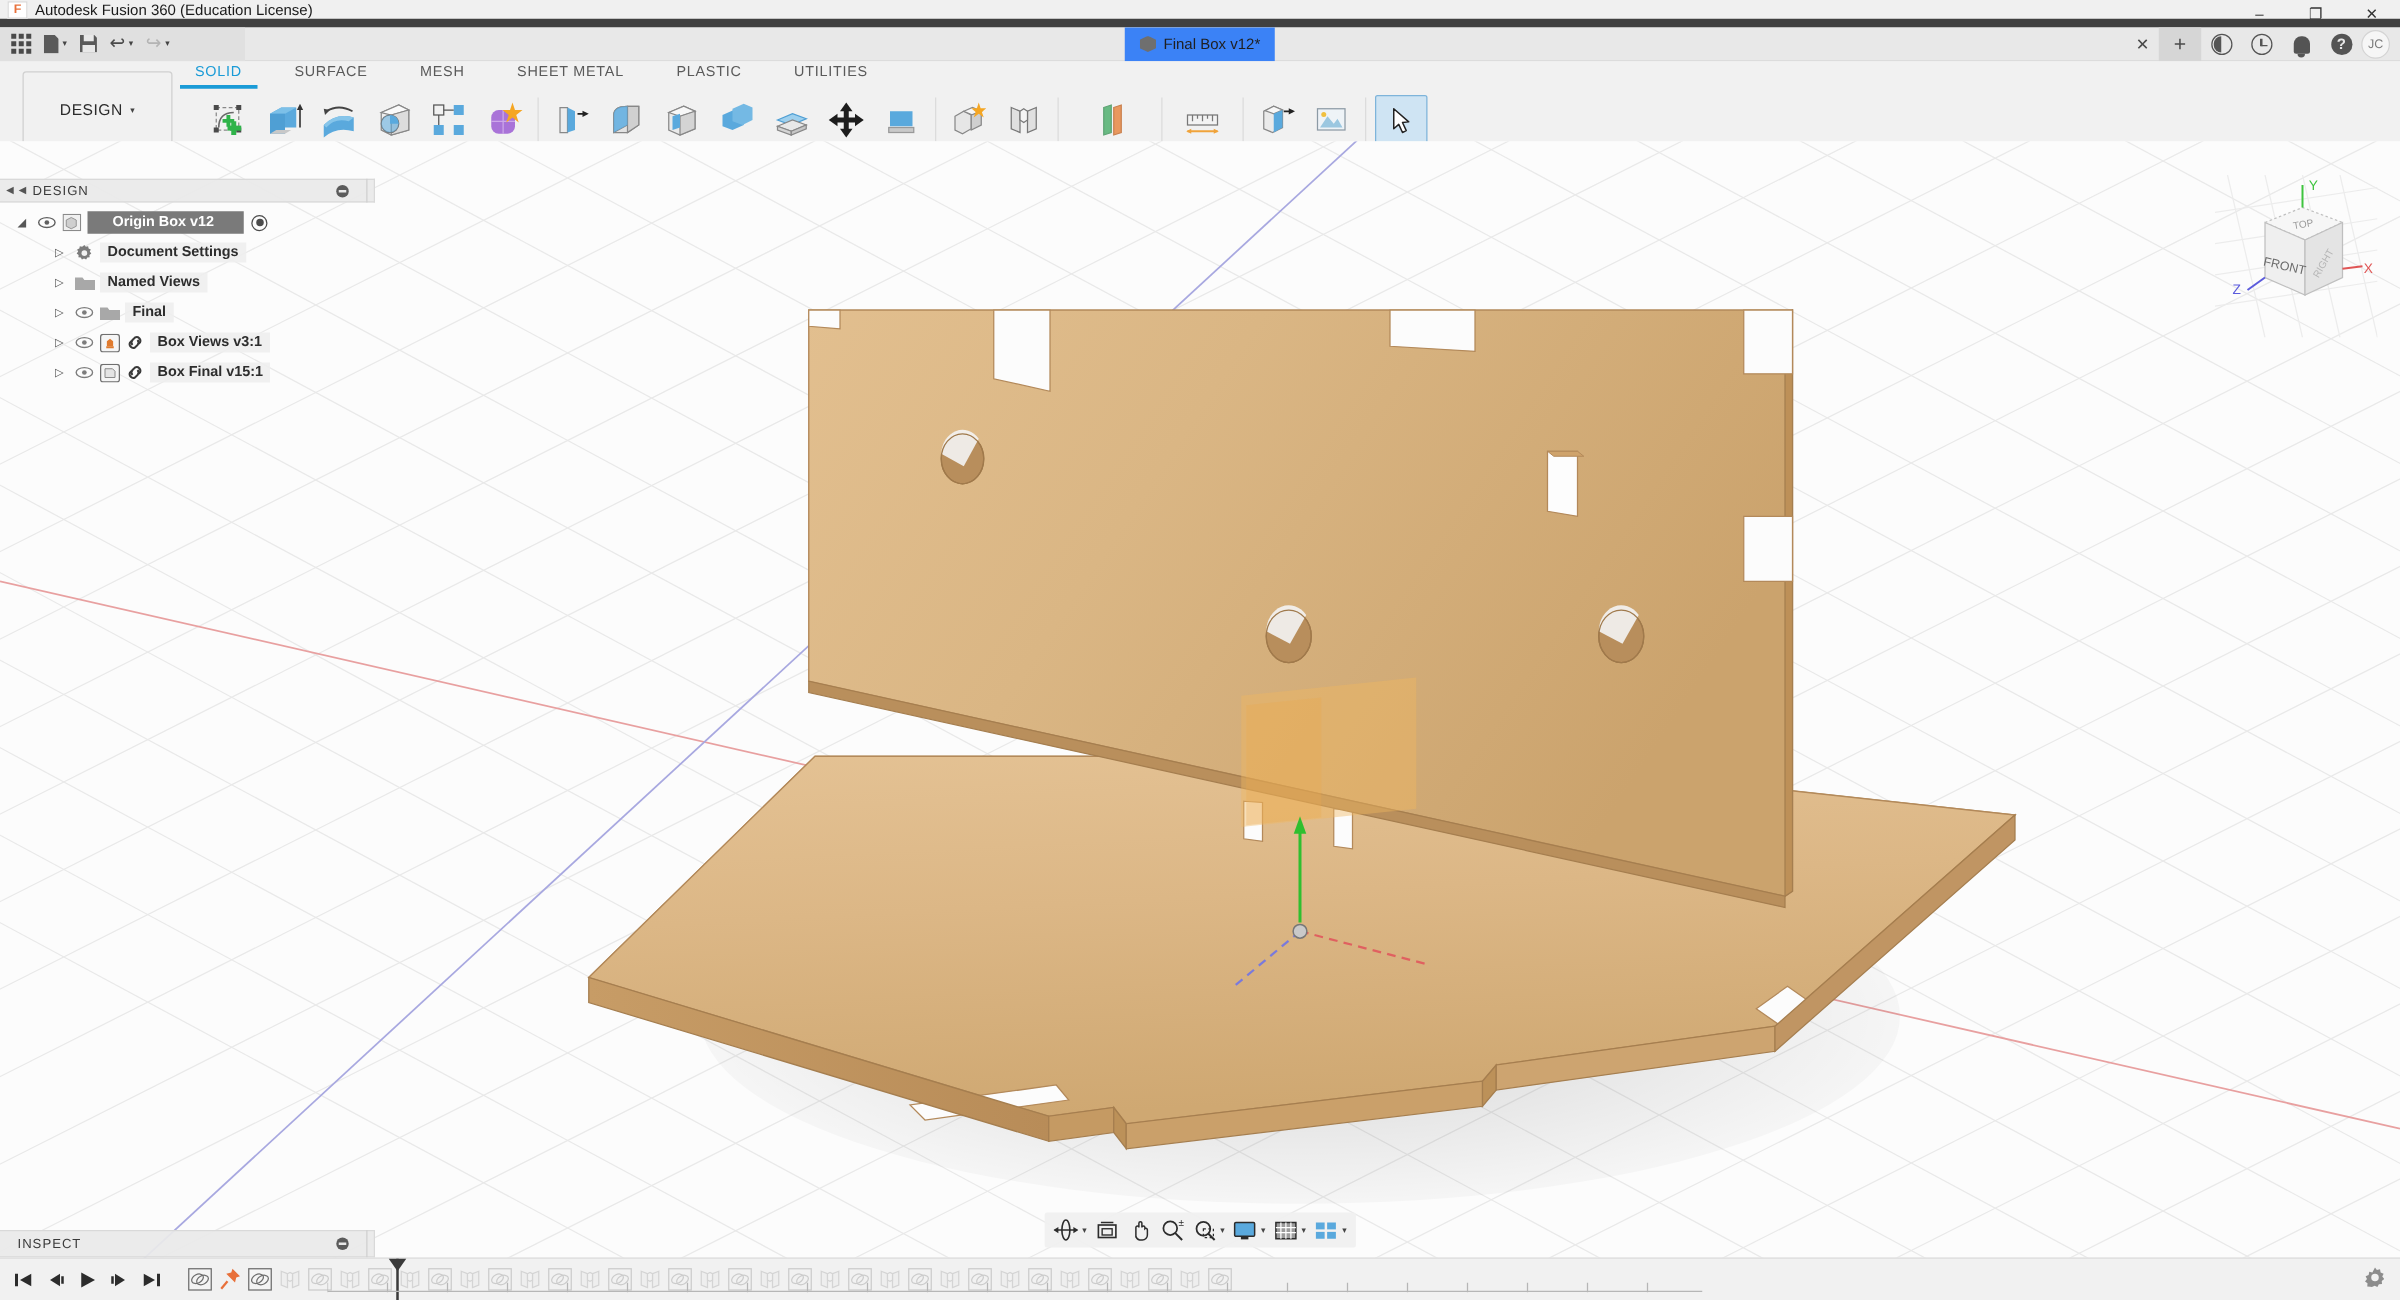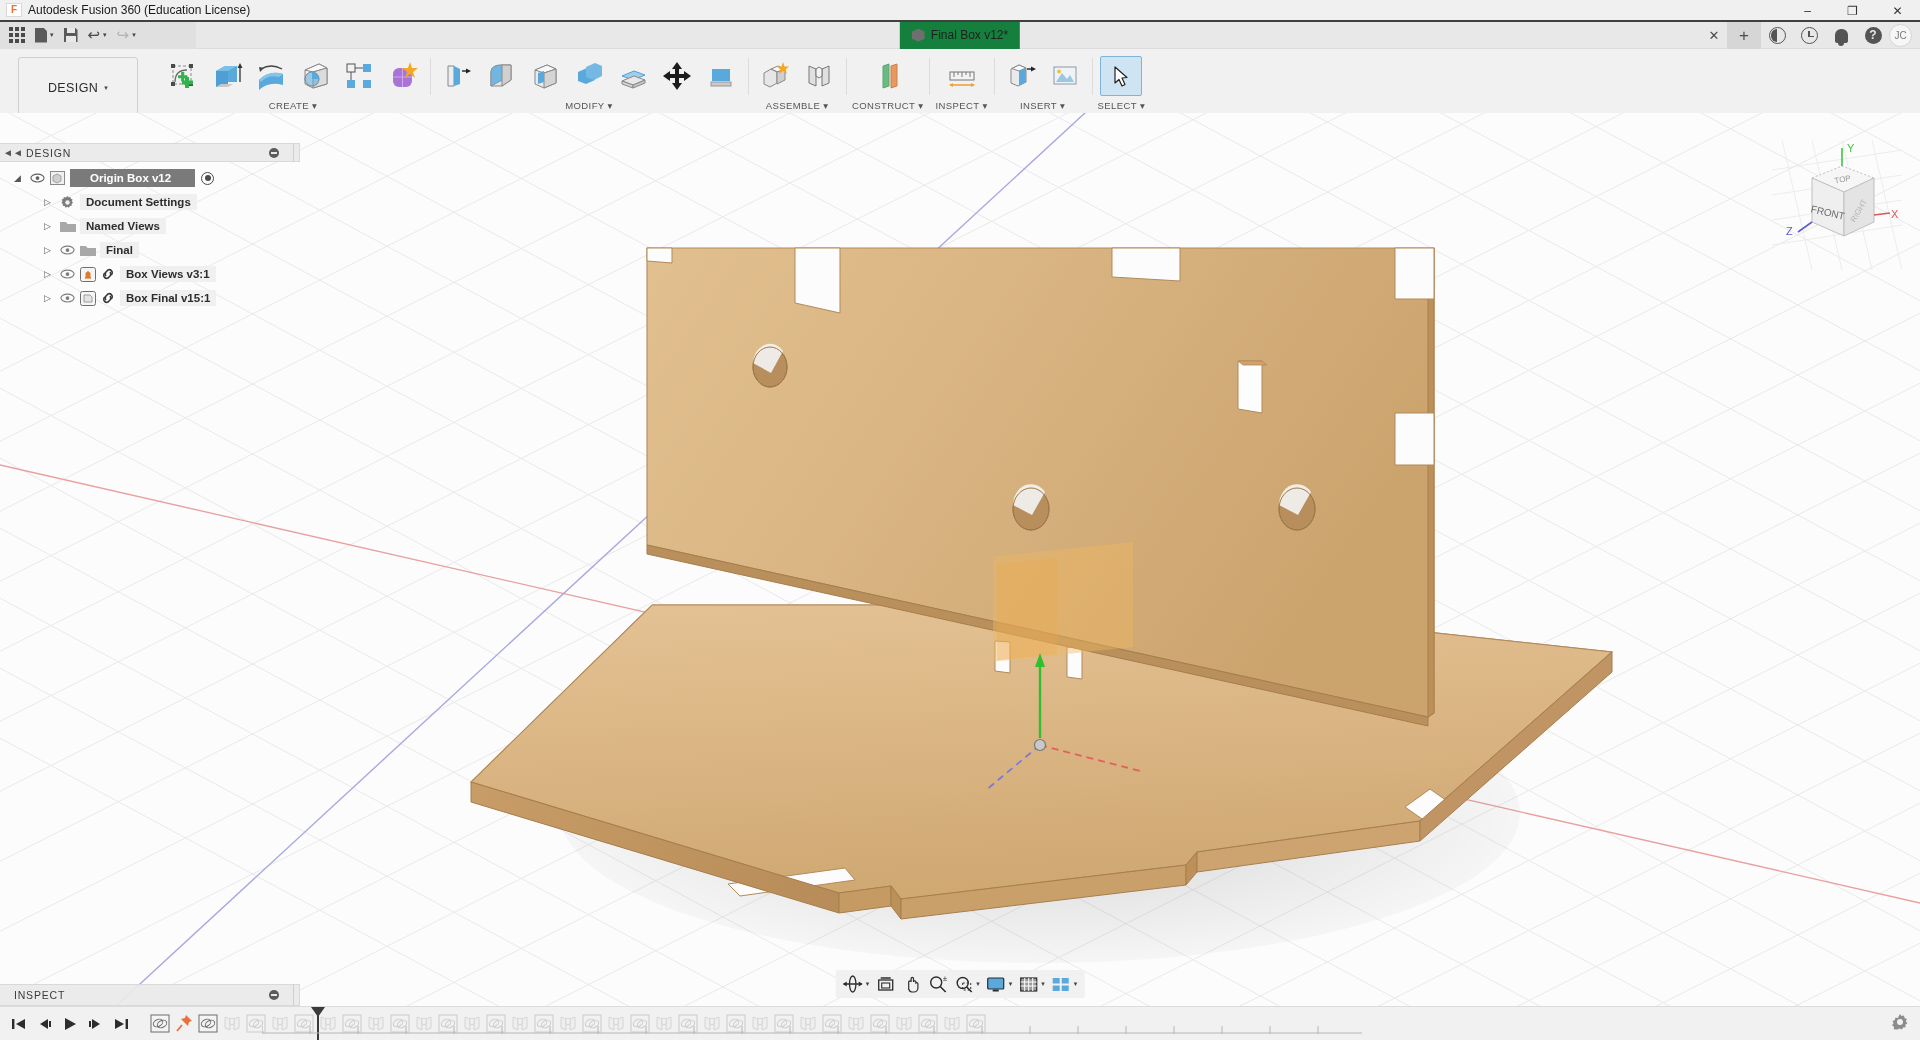--- a/index.html
+++ b/index.html
@@ -8,21 +8,21 @@
     font-family: "Liberation Sans", sans-serif;
     font-size: 12px;
     color: #2b2b2b;
     background: #f1f1f1;
     user-select: none;
   }
 
   
   .titlebar {
     height: 22px; background: #f0f0f0; display: flex; align-items: center;
-    border-bottom: 2px solid #404040; position: relative;
+    border-bottom: 7px solid #404040; position: relative;
   }
   .titlebar .appicon {
     width: 16px; height: 14px; margin: 0 6px 0 6px; position: relative;
     background: #fff; border: 1px solid #d9d9d9;
   }
   .titlebar .appicon::after {
     content: "F"; position: absolute; inset: 0; color: #e8703a;
     font-size: 10px; font-weight: bold; text-align: center; line-height: 12px;
   }
   .titlebar .apptitle { font-size: 12px; color: #1a1a1a; }
@@ -55,21 +55,21 @@
                clip-path: polygon(0 0,85% 0,100% 15%,100% 100%,0 100%); }
   .save-icon::before { content:""; position:absolute; left:3px; top:0; width:8px; height:5px; background:#e8e8e8;}
   .save-icon::after { content:""; position:absolute; left:2px; bottom:0; width:10px; height:6px; background:#e8e8e8;}
   .arrow-undo, .arrow-redo { font-size: 15px; color: #4a4a4a; line-height: 14px; }
   .arrow-redo { color: #b4b4b4; }
 
   
   .doctab {
     position: absolute; left: 50%; transform: translateX(-50%);
     display: flex; align-items: center; gap: 6px; height: 27px;
-    padding: 0 12px; background: #15803d;
+    padding: 0 12px; background: #3b82f6;
   }
   .doctab .cube {
     width: 13px; height: 13px; background: #6f6f6f;
     clip-path: polygon(0 25%, 50% 0, 100% 25%, 100% 78%, 50% 100%, 0 78%);
   }
   .doctab .name { font-size: 12px; color: #1f1f1f; }
 
   .qa-right { position: absolute; right: 0; top: 0; height: 27px; display: flex;
               align-items: center; }
   .qa-right .x { width: 26px; text-align: center; color: #4b4b4b; font-size: 13px; }
@@ -262,20 +262,28 @@
   </div>
 </div>
 
 <div class="ribbon">
   <div class="design-btn">
     <span>DESIGN</span>
     <span class="caret" style="margin-left:6px">▾</span>
   </div>
 
   <div class="tabs-wrap">
+    <div class="tabrow">
+      <div class="tab active">SOLID</div>
+      <div class="tab">SURFACE</div>
+      <div class="tab">MESH</div>
+      <div class="tab">SHEET METAL</div>
+      <div class="tab">PLASTIC</div>
+      <div class="tab">UTILITIES</div>
+    </div>
 
     <div class="panels">
 
       <div class="panel">
         <div class="icons">
           <div class="tool">
             <svg width="30" height="30" viewBox="0 0 30 30">
               <rect x="5" y="5" width="18" height="18" fill="none" stroke="#888" stroke-dasharray="3 2"></rect>
               <path d="M7 21 Q7 9 19 9" fill="none" stroke="#6a6a6a" stroke-width="1.3"></path>
               <rect x="3" y="3" width="4" height="4" fill="#4a4a4a"></rect>

